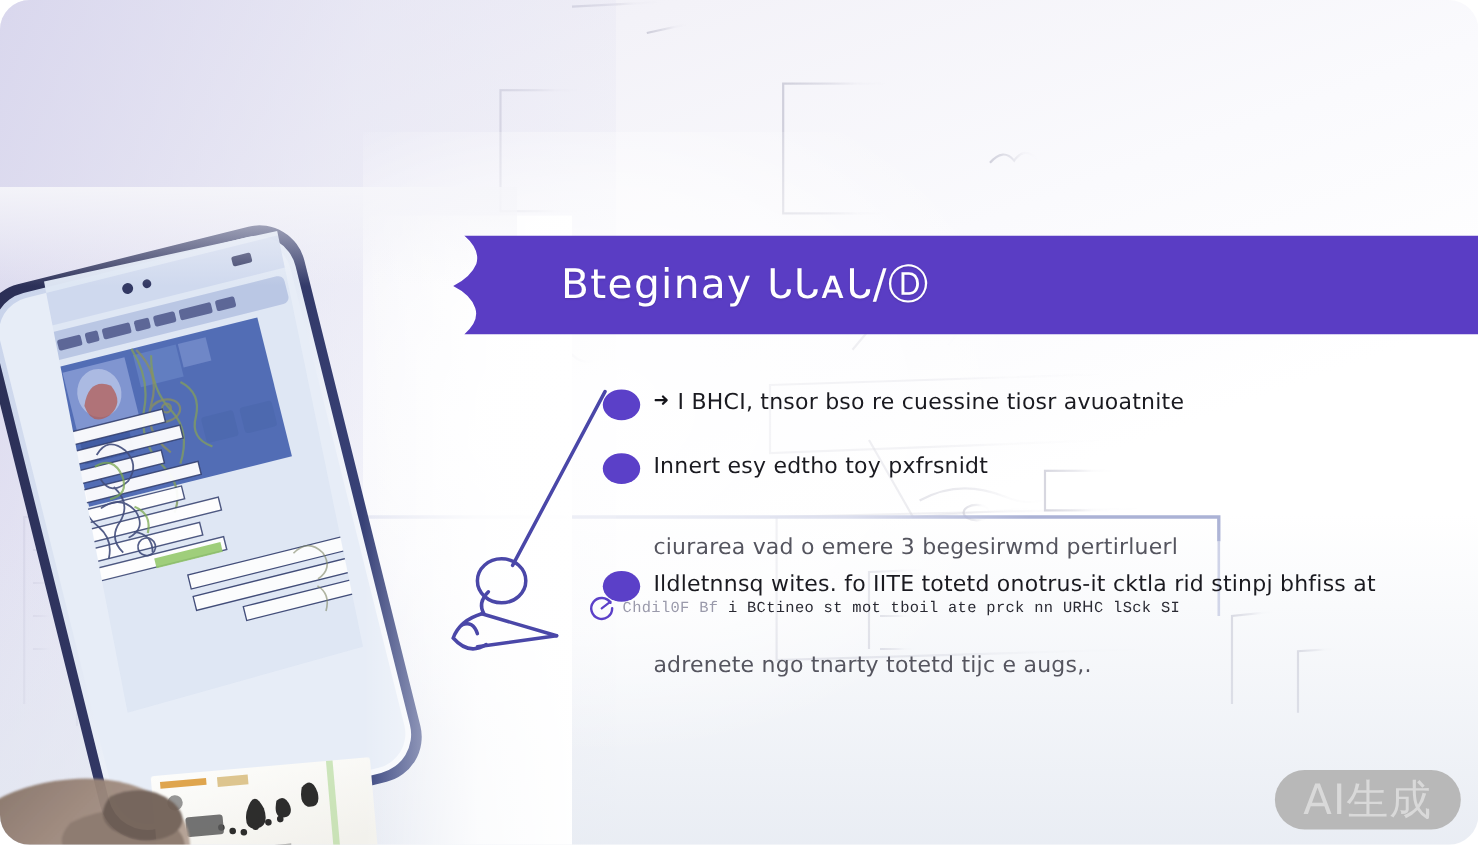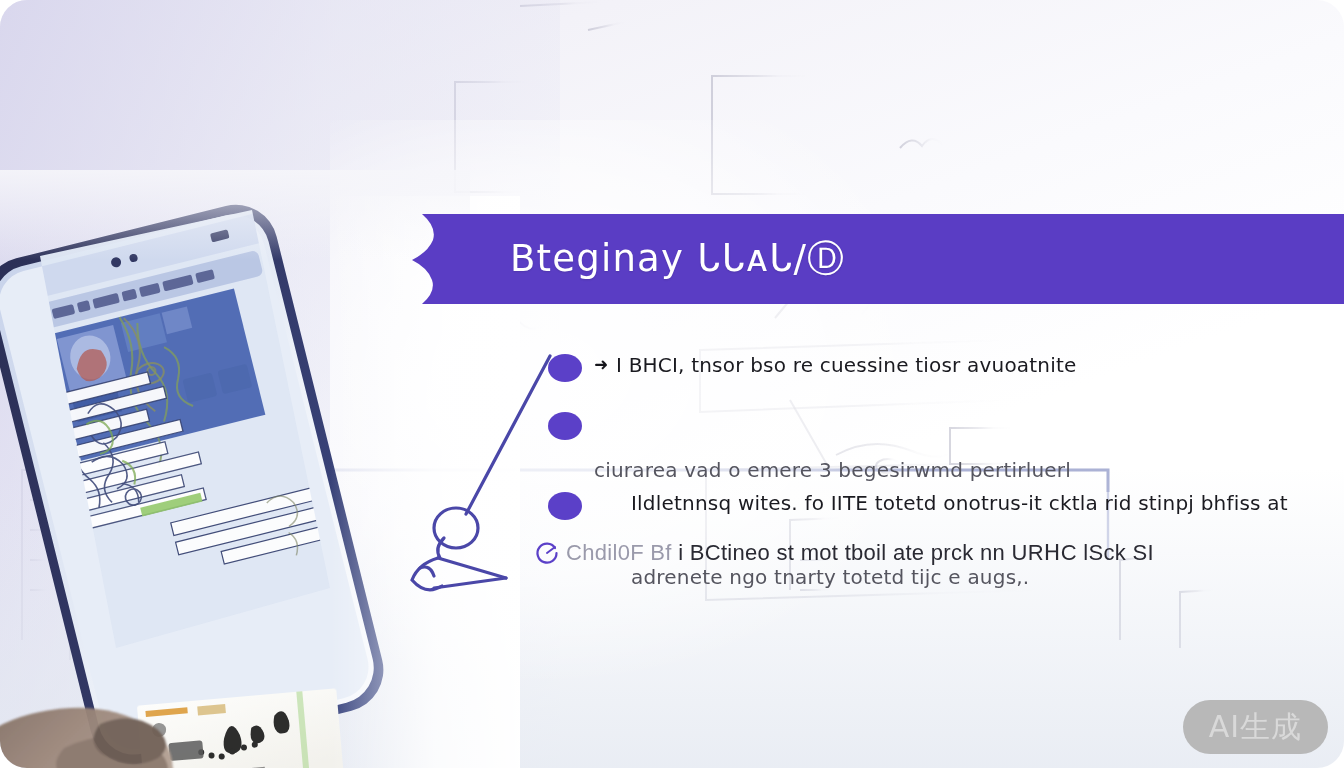--- a/index.html
+++ b/index.html
@@ -72,49 +72,49 @@
     color:#1a1a20;
     font-size:20px;line-height:27px;
     font-family:"DejaVu Sans",sans-serif;
     letter-spacing:.2px;
     padding-top:2px;
   }
   .bullet-text .ln{display:block;white-space:nowrap;}
   .bullet-text .ln.faint{color:#55555f;margin-top:47px;}
   #row-1{margin-bottom:26px;}
   #row-2{margin-bottom:4px;}
-  #row-3{margin-bottom:0;gap:37px;}
+  #row-3{margin-bottom:0;}
 
   .bullet-arrow{
     position:absolute;left:46px;top:6px;width:16px;height:16px;
     color:#15151b;font-size:17px;line-height:16px;
   }
 
   
   .footnote{
     position:absolute;left:534px;top:540px;display:flex;align-items:center;
   }
   .footnote-icon{flex:0 0 auto;width:26px;height:26px;margin-right:6px;}
   .footnote-text{
-    color:#2a2a33;font-size:22px;line-height:26px;white-space:nowrap;
-    font-family:Liberation Sans, sans-serif;letter-spacing:.3px;
+    color:#2a2a33;font-size:14px;line-height:26px;white-space:nowrap;
+    font-family:Liberation Mono, monospace;letter-spacing:.3px;
   }
   .footnote-text .dim{color:#9a9aab;}
 
   
   .connector{position:absolute;left:398px;top:352px;width:230px;height:250px;}
 
   
   .watermark{
     position:absolute;right:16px;bottom:14px;
     background:#b8b8b8;
     border-radius:28px;
     padding:10px 26px;
     color:#d9d9d9;
-    font-size:30px;line-height:34px;
+    font-size:38px;line-height:34px;
     font-family:"DejaVu Sans",sans-serif;
     letter-spacing:1px;
     user-select:none;
   }
 </style>
 </head>
 <body>
 
 <div id="stage">
 
@@ -396,20 +396,21 @@
       <div class="bullet-dot"></div>
       <div class="bullet-text">
         <span class="bullet-arrow">➜</span>
         <span class="ln" style="padding-left:22px">I BHCI, tnsor bso re cuessine tiosr avuoatnite</span>
       </div>
     </div>
 
     <div class="bullet-row" id="row-2">
       <div class="bullet-dot"></div>
       <div class="bullet-text">
+        <span class="ln">Innert esy edtho toy pxfrsnidt</span>
         <span class="ln faint">ciurarea vad o emere 3 begesirwmd pertirluerl</span>
       </div>
     </div>
 
     <div class="bullet-row" id="row-3">
       <div class="bullet-dot"></div>
       <div class="bullet-text">
         <span class="ln">Ildletnnsq wites. fo IITE  totetd onotrus-it cktla rid stinpj bhfiss at</span>
         <span class="ln faint">adrenete ngo tnarty totetd tijc e augs,.</span>
       </div>

